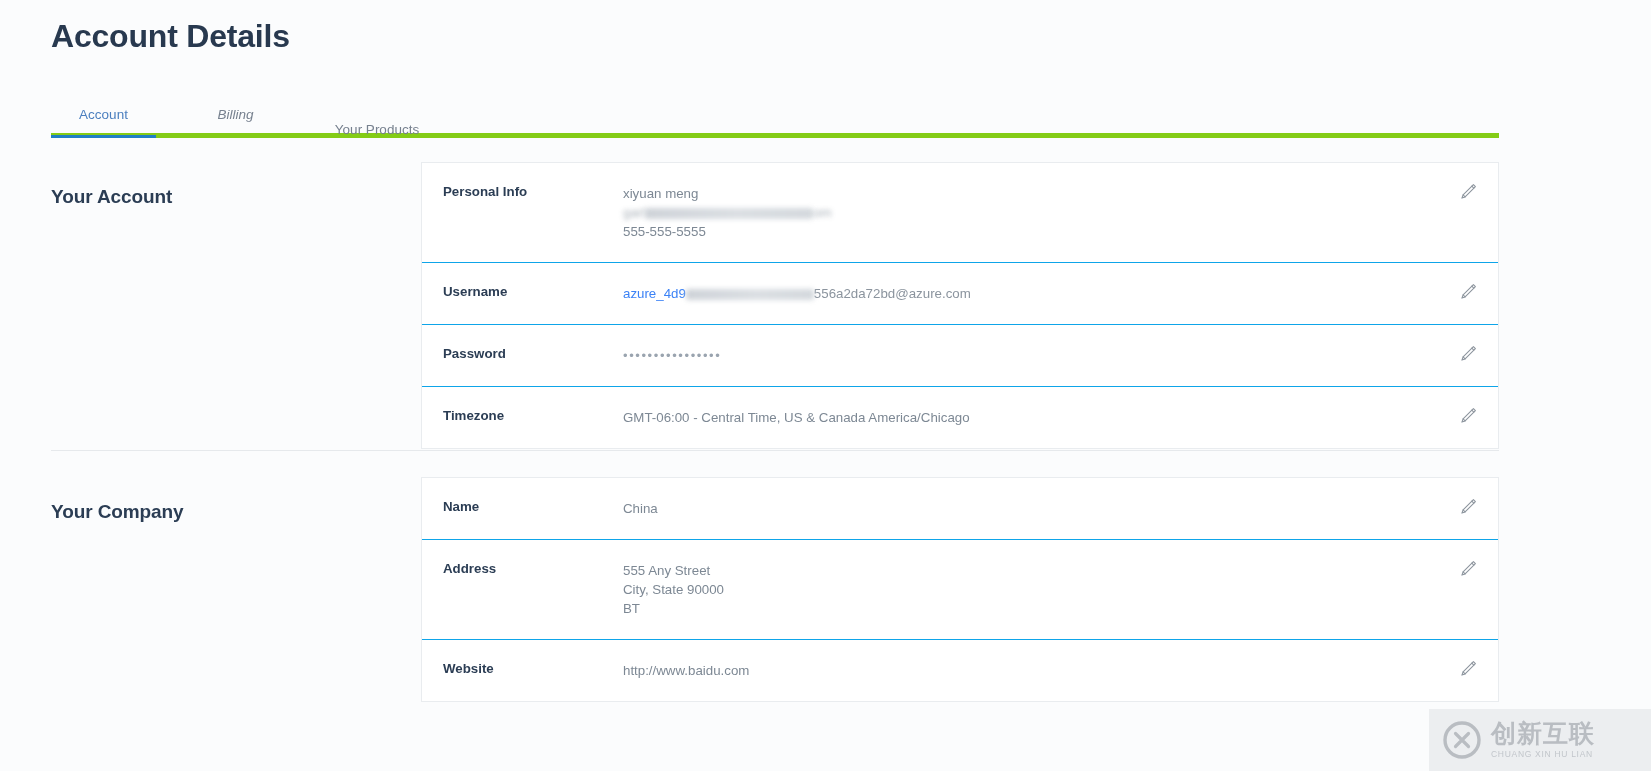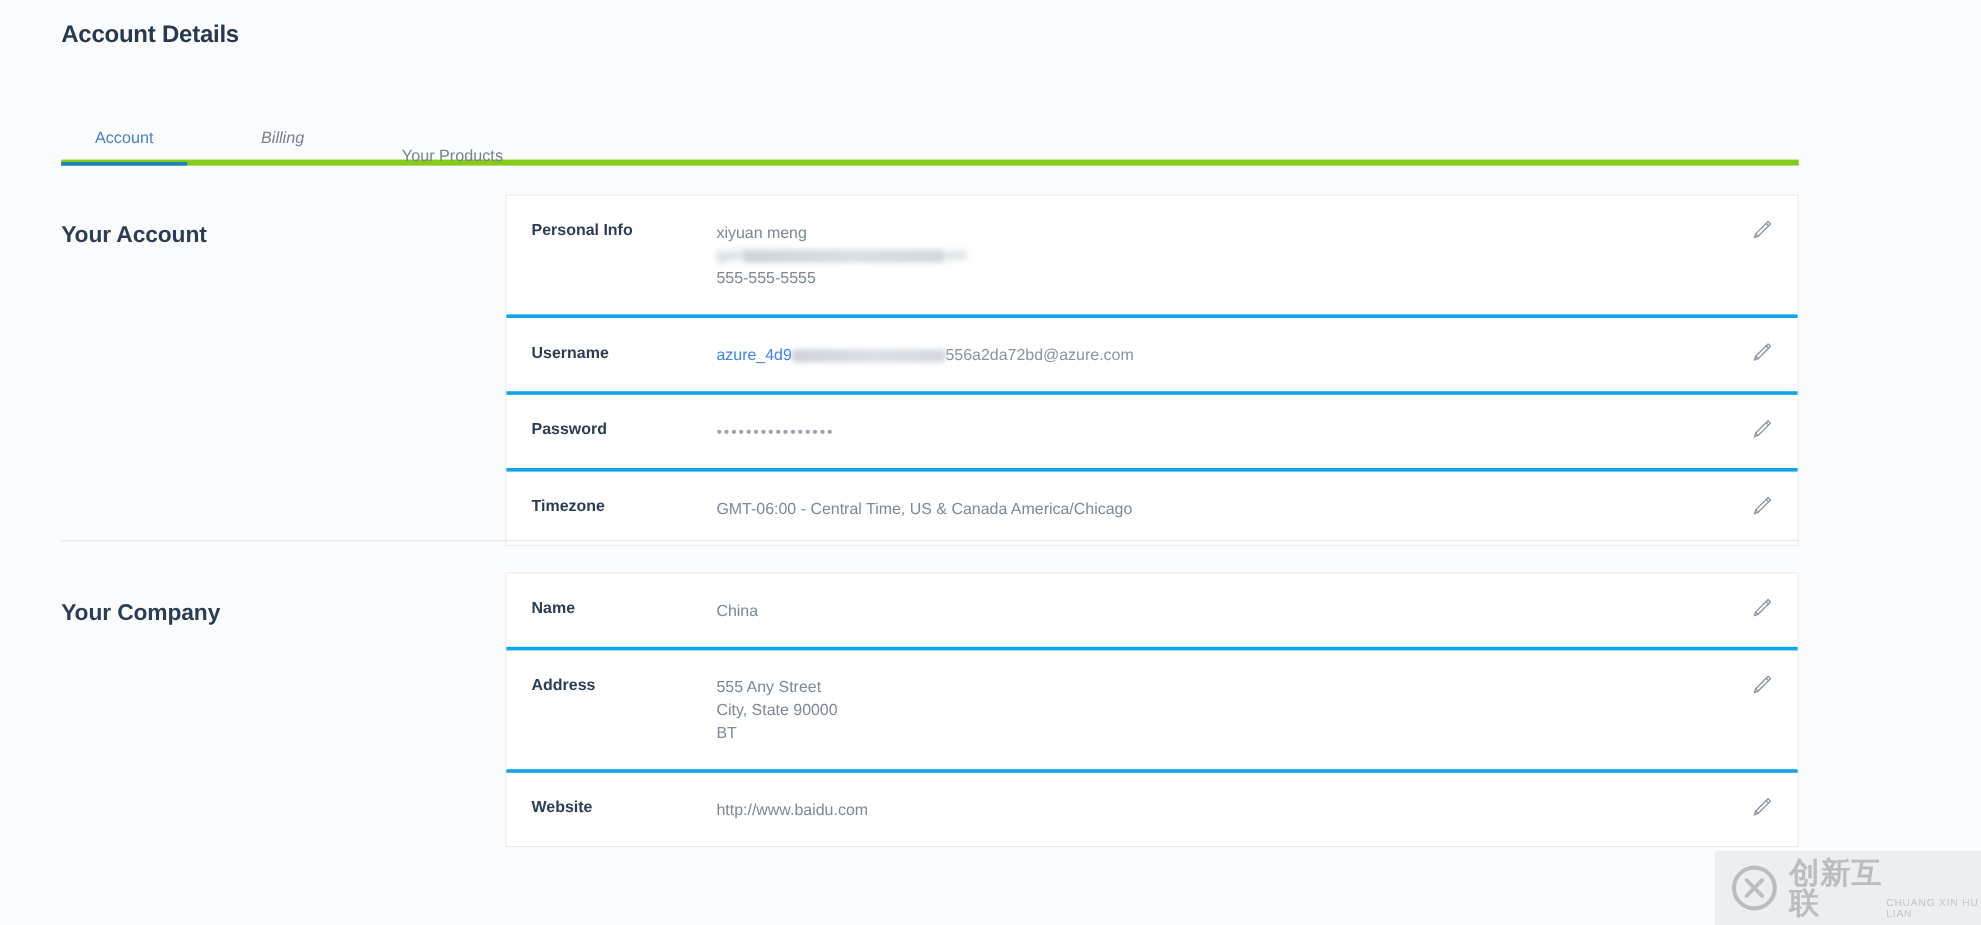--- a/index.html
+++ b/index.html
@@ -15,21 +15,21 @@
     font-family: "Liberation Sans", sans-serif;
     color: #2b3a4f;
     position: relative;
   }
 
   
   .page-title {
     position: absolute;
     left: 51px;
     top: 18px;
-    font-size: 20px;
+    font-size: 32px;
     font-weight: bold;
     letter-spacing: -0.2px;
     color: #28394f;
   }
 
   
   .tabbar {
     position: absolute;
     left: 51px;
     top: 92px;
@@ -86,21 +86,21 @@
     position: absolute;
     left: 370px;
     width: 1078px;
     background: #ffffff;
     border: 1px solid #e9ecef;
   }
 
   .row {
     display: flex;
     align-items: flex-start;
-    border-bottom: 3px solid #0ea5e9;
+    border-bottom: 1px solid #0ea5e9;
     position: relative;
     padding: 21px 0 21px 0;
     min-height: 55px;
   }
   .row:last-child { border-bottom: none; }
 
   .row-label {
     width: 175px;
     flex: 0 0 175px;
     padding-left: 21px;
@@ -109,20 +109,21 @@
     color: #2b3d54;
     line-height: 16px;
   }
 
   .row-value {
     flex: 1 1 auto;
     font-size: 13.3px;
     color: #7d8894;
     line-height: 19px;
     padding-right: 90px;
+    margin-left: 26px;
   }
   .row-value .line { display: block; white-space: nowrap; }
 
   
   .redacted {
     display: inline-block;
     position: relative;
     color: #9aa3ac;
     filter: blur(2.6px);
     opacity: .85;
@@ -171,21 +172,21 @@
     display: flex;
     align-items: center;
     padding-left: 12px;
     gap: 8px;
   }
   .wm-logo {
     width: 42px; height: 42px;
     flex: 0 0 42px;
     position: relative;
   }
-  .wm-text { display: flex; flex-direction: row; line-height: 1; align-items: flex-end; }
+  .wm-text { display: flex; flex-direction: column; line-height: 1; }
   .wm-cn {
     font-size: 25px;
     font-weight: bold;
     color: #b9bdc2;
     letter-spacing: 1px;
     font-family: "DejaVu Sans", sans-serif;
   }
   .wm-py {
     font-size: 8.5px;
     color: #c2c6cb;

